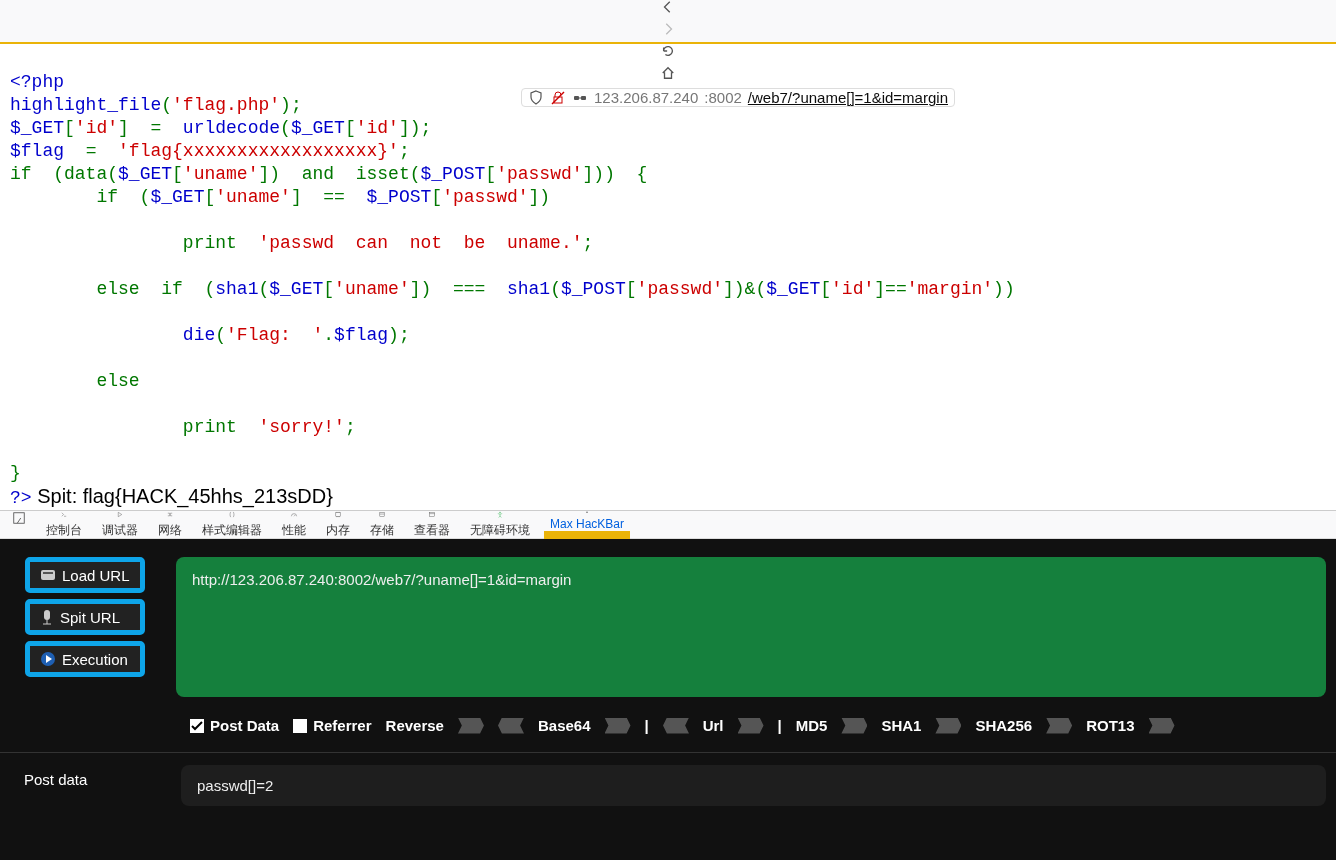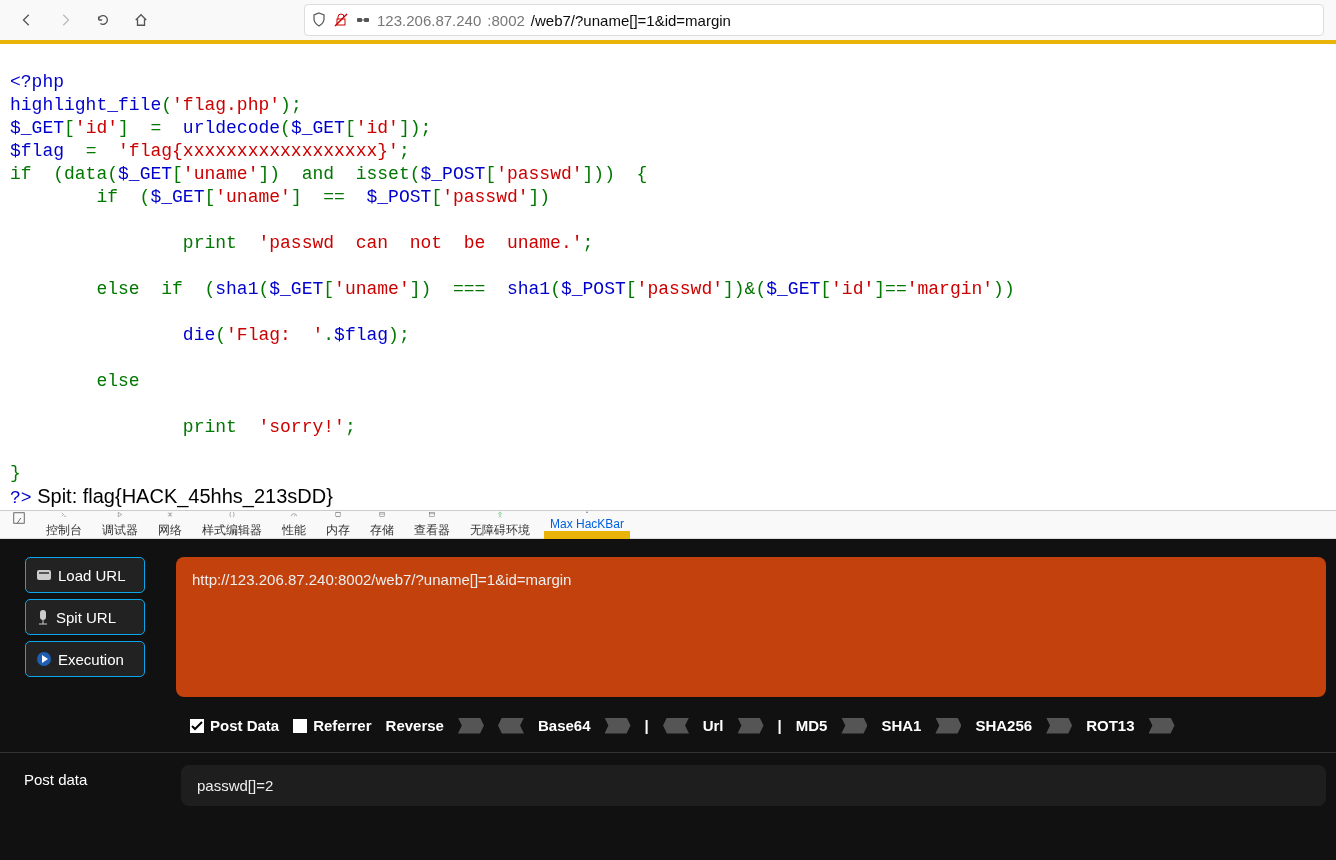--- a/index.html
+++ b/index.html
@@ -1,39 +1,39 @@
 <!DOCTYPE html>
 <html><head>
 <meta charset="utf-8">
 <style>
 * { margin:0; padding:0; box-sizing:border-box; }
 body { font-family:-apple-system, Segoe UI, Arial, sans-serif; font-size:13px; background:#fff; width:1336px; height:860px; overflow:hidden; }
 
-.nav-toolbar { height:44px; display:flex; align-items:center; gap:8px; padding:0 12px; border-bottom:4px solid #eab308; background:#f9f9fa; }
+.nav-toolbar { height:44px; display:flex; align-items:center; gap:8px; padding:0 12px; border-bottom:2px solid #eab308; background:#f9f9fa;flex-direction:column; }
 .nav-btn { width:30px; height:30px; display:flex; align-items:center; justify-content:center; border-radius:4px; cursor:pointer; }
 .addr-wrap { flex:1; height:32px; display:flex; align-items:center; background:#fff; border-radius:4px; border:1px solid #ddd; margin-left:140px; padding:0 6px; gap:6px; font-size:15px; }
 .addr-dim { color:#777; }
-.addr-txt { color:#0c0c0c; }
+.addr-txt { color:#0c0c0c;text-decoration:underline; }
 .addr-icon { width:16px; height:16px; display:flex; align-items:center; justify-content:center; }
 
 .content { padding:4px 10px 0 10px; font-family:"Courier New", Consolas, monospace; font-size:18px; line-height:23px; white-space:pre; color:#000; }
 .c-blue{color:#0000cc;} .c-green{color:#007700;} .c-red{color:#cc0000;}
 .output-line { font-family:-apple-system, Segoe UI, Arial, sans-serif; font-size:20px; color:#000; }
 
 .devtools { height:363px; border-top:1px solid #ccc; background:#f9f9fa; display:flex; flex-direction:column; }
 .dev-tabs { height:28px; display:flex; align-items:center; gap:8px; padding:0 6px; border-bottom:1px solid #ddd; font-size:12px; color:#333; }
 .dev-tab { display:flex; align-items:center; gap:4px; padding:0 6px; height:28px; cursor:pointer;flex-direction:column; }
 .dev-tab.active { border-bottom:8px solid #eab308; color:#0060df; }
 .dev-ic { width:14px; height:14px; }
 
 .hackbar { flex:1; background:#111; color:#eee; display:flex; flex-direction:column; font-size:14px; }
 .hb-top { display:flex; gap:16px; padding:18px 10px 10px 10px; }
 .hb-btns { display:flex; flex-direction:column; gap:6px; width:150px; align-items:center;}
-.hb-btn { width:120px; height:36px; border:1px solid #0ea5e9; border-radius:5px; background:#222; color:#fff; display:flex; align-items:center; gap:6px; padding:0 10px; cursor:pointer; font-size:15px; }
-.hb-url-box { flex:1; background:#c2410c; border-radius:8px; padding:14px 16px; min-height:140px; font-size:15px; color:#eee; }
+.hb-btn { width:120px; height:36px; border:5px solid #0ea5e9; border-radius:5px; background:#222; color:#fff; display:flex; align-items:center; gap:6px; padding:0 10px; cursor:pointer; font-size:15px; }
+.hb-url-box { flex:1; background:#15803d; border-radius:8px; padding:14px 16px; min-height:140px; font-size:15px; color:#eee; }
 .hb-opts { display:flex; align-items:center; gap:14px; padding:10px 14px 18px 190px; flex-wrap:wrap; font-size:15px; font-weight:600; color:#fff; }
 .hb-chk { display:flex; align-items:center; gap:6px; }
 .arrow-chip { width:26px; height:16px; background:#555; clip-path:polygon(0 0,85% 0,100% 50%,85% 100%,0 100%,15% 50%); }
 .arrow-chip.rev { transform:scaleX(-1);}
 .hb-post { display:flex; align-items:flex-start; gap:16px; padding:12px 10px 0 10px; border-top:1px solid #333;}
 .hb-post-lbl { width:155px; color:#fff; font-size:15px; padding-top:6px; padding-left:14px;}
 .hb-post-box { flex:1; background:#1e1e1e; border-radius:8px; padding:12px 16px; min-height:40px; font-size:15px; color:#eee;}
 svg { display:block; }
 </style>
 </head>

